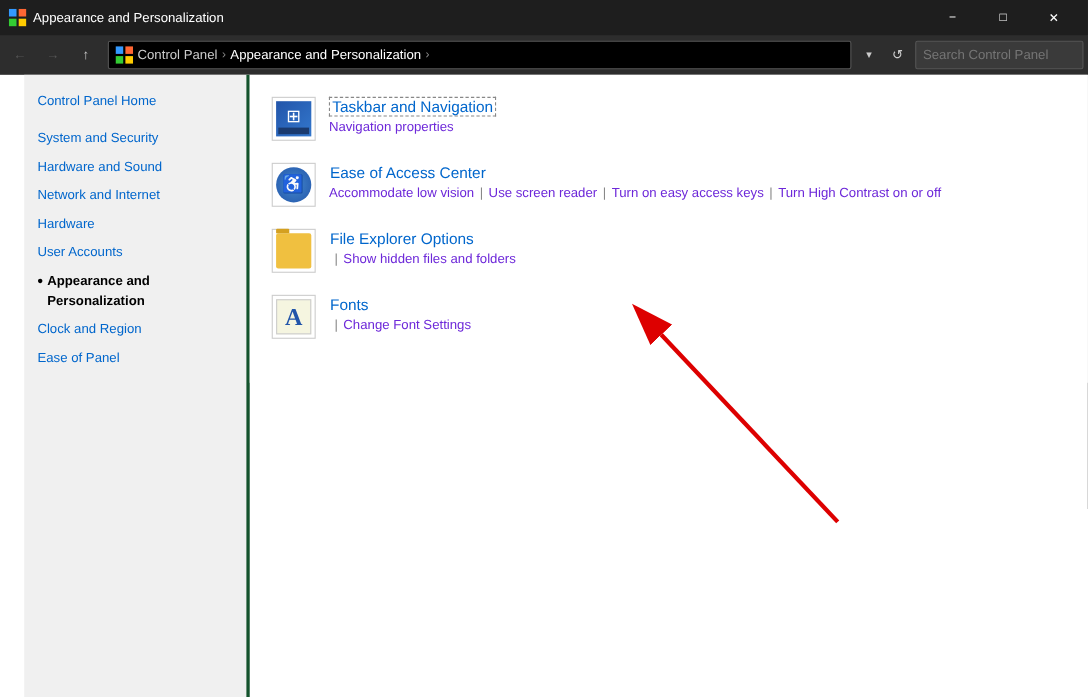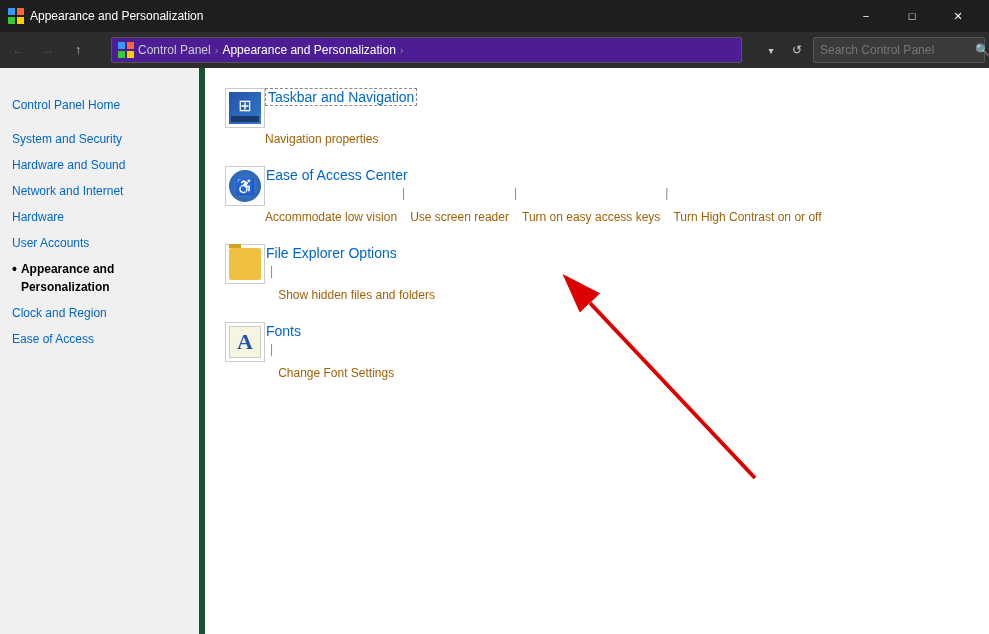--- a/index.html
+++ b/index.html
@@ -73,25 +73,25 @@
       cursor: pointer;
       border-radius: 2px;
       font-size: 12px;
     }
     .nav-btn.disabled { color: #555; cursor: default; }
 
     .breadcrumb-bar {
       display: flex;
       align-items: center;
       flex: 1;
-      background: #4c1d95;
+      background: #000000;
       height: 26px;
       border-radius: 2px;
       padding: 0 6px;
-      margin: 0 17px;
+      margin: 0 4px;
       border: 1px solid #555;
     }
     .breadcrumb-item {
       color: #ccc;
       font-size: 12px;
     }
     .breadcrumb-sep {
       color: #888;
       margin: 0 4px;
       font-size: 11px;
@@ -131,21 +131,21 @@
       border-radius: 2px;
       font-size: 12px;
     }
 
     .search-box {
       display: flex;
       align-items: center;
       background: #3a3a3a;
       border: 1px solid #555;
       height: 26px;
-      width: 172px;
+      width: 153px;
       border-radius: 2px;
       padding: 0 6px;
     }
     .search-input {
       background: transparent;
       border: none;
       outline: none;
       color: #aaa;
       font-size: 12px;
       flex: 1;
@@ -159,23 +159,24 @@
     .main-area {
       display: flex;
       height: calc(634px - 32px - 36px);
       background: #fff;
     }
 
     
     .sidebar {
       width: 205px;
       background: #f0f0f0;
-      border-right: 6px solid #14532d;
-      padding: 24px 0;
+      border-right: 3px solid #14532d;
+      padding: 10px 0;
       flex-shrink: 0;
+      margin-left: 22px;
     }
     .sidebar-item {
       padding: 4px 12px;
       font-size: 12px;
       cursor: pointer;
       color: #0066cc;
       line-height: 1.5;
     }
     .sidebar-item.active {
       color: #000;
@@ -201,21 +202,21 @@
       background: #fff;
       color: #000;
       overflow-y: auto;
     }
 
     
     .category-item {
       display: flex;
       align-items: flex-start;
       margin-bottom: 20px;
-      gap: 0;
+      gap: 12px;
     }
     .category-icon {
       width: 40px;
       height: 40px;
       flex-shrink: 0;
       display: flex;
       align-items: center;
       justify-content: center;
       border: 1px solid #ccc;
     }
@@ -236,22 +237,21 @@
     .category-links {
       display: flex;
       flex-wrap: wrap;
       gap: 0;
       margin-top: 2px;
       font-size: 12px;
       color: #0066cc;
     }
     .category-link {
       cursor: pointer;
-      color: #a16207;
-      margin-top: 24px;
+      color: #6d28d9;
     }
     .category-link-sep {
       color: #888;
       margin: 0 5px;
     }
 
     
     .arrow-overlay {
       position: absolute;
       pointer-events: none;
@@ -396,21 +396,21 @@
     <div class="sidebar-item">Network and Internet</div>
     <div class="sidebar-item">Hardware</div>
     <div class="sidebar-item">User Accounts</div>
     <div class="sidebar-item active">
       <div class="sidebar-bullet">
         <span class="bullet-dot">•</span>
         <span>Appearance and Personalization</span>
       </div>
     </div>
     <div class="sidebar-item">Clock and Region</div>
-    <div class="sidebar-item">Ease of Access</div>
+    <div class="sidebar-item">Ease of Panel</div>
   </div>
 
   <div class="content-wrapper" style="flex:1;position:relative;">
     <div class="content">
 
       <div class="category-item">
         <div class="category-icon">
           <div class="icon-taskbar"></div>
         </div>
         <div class="category-text">

